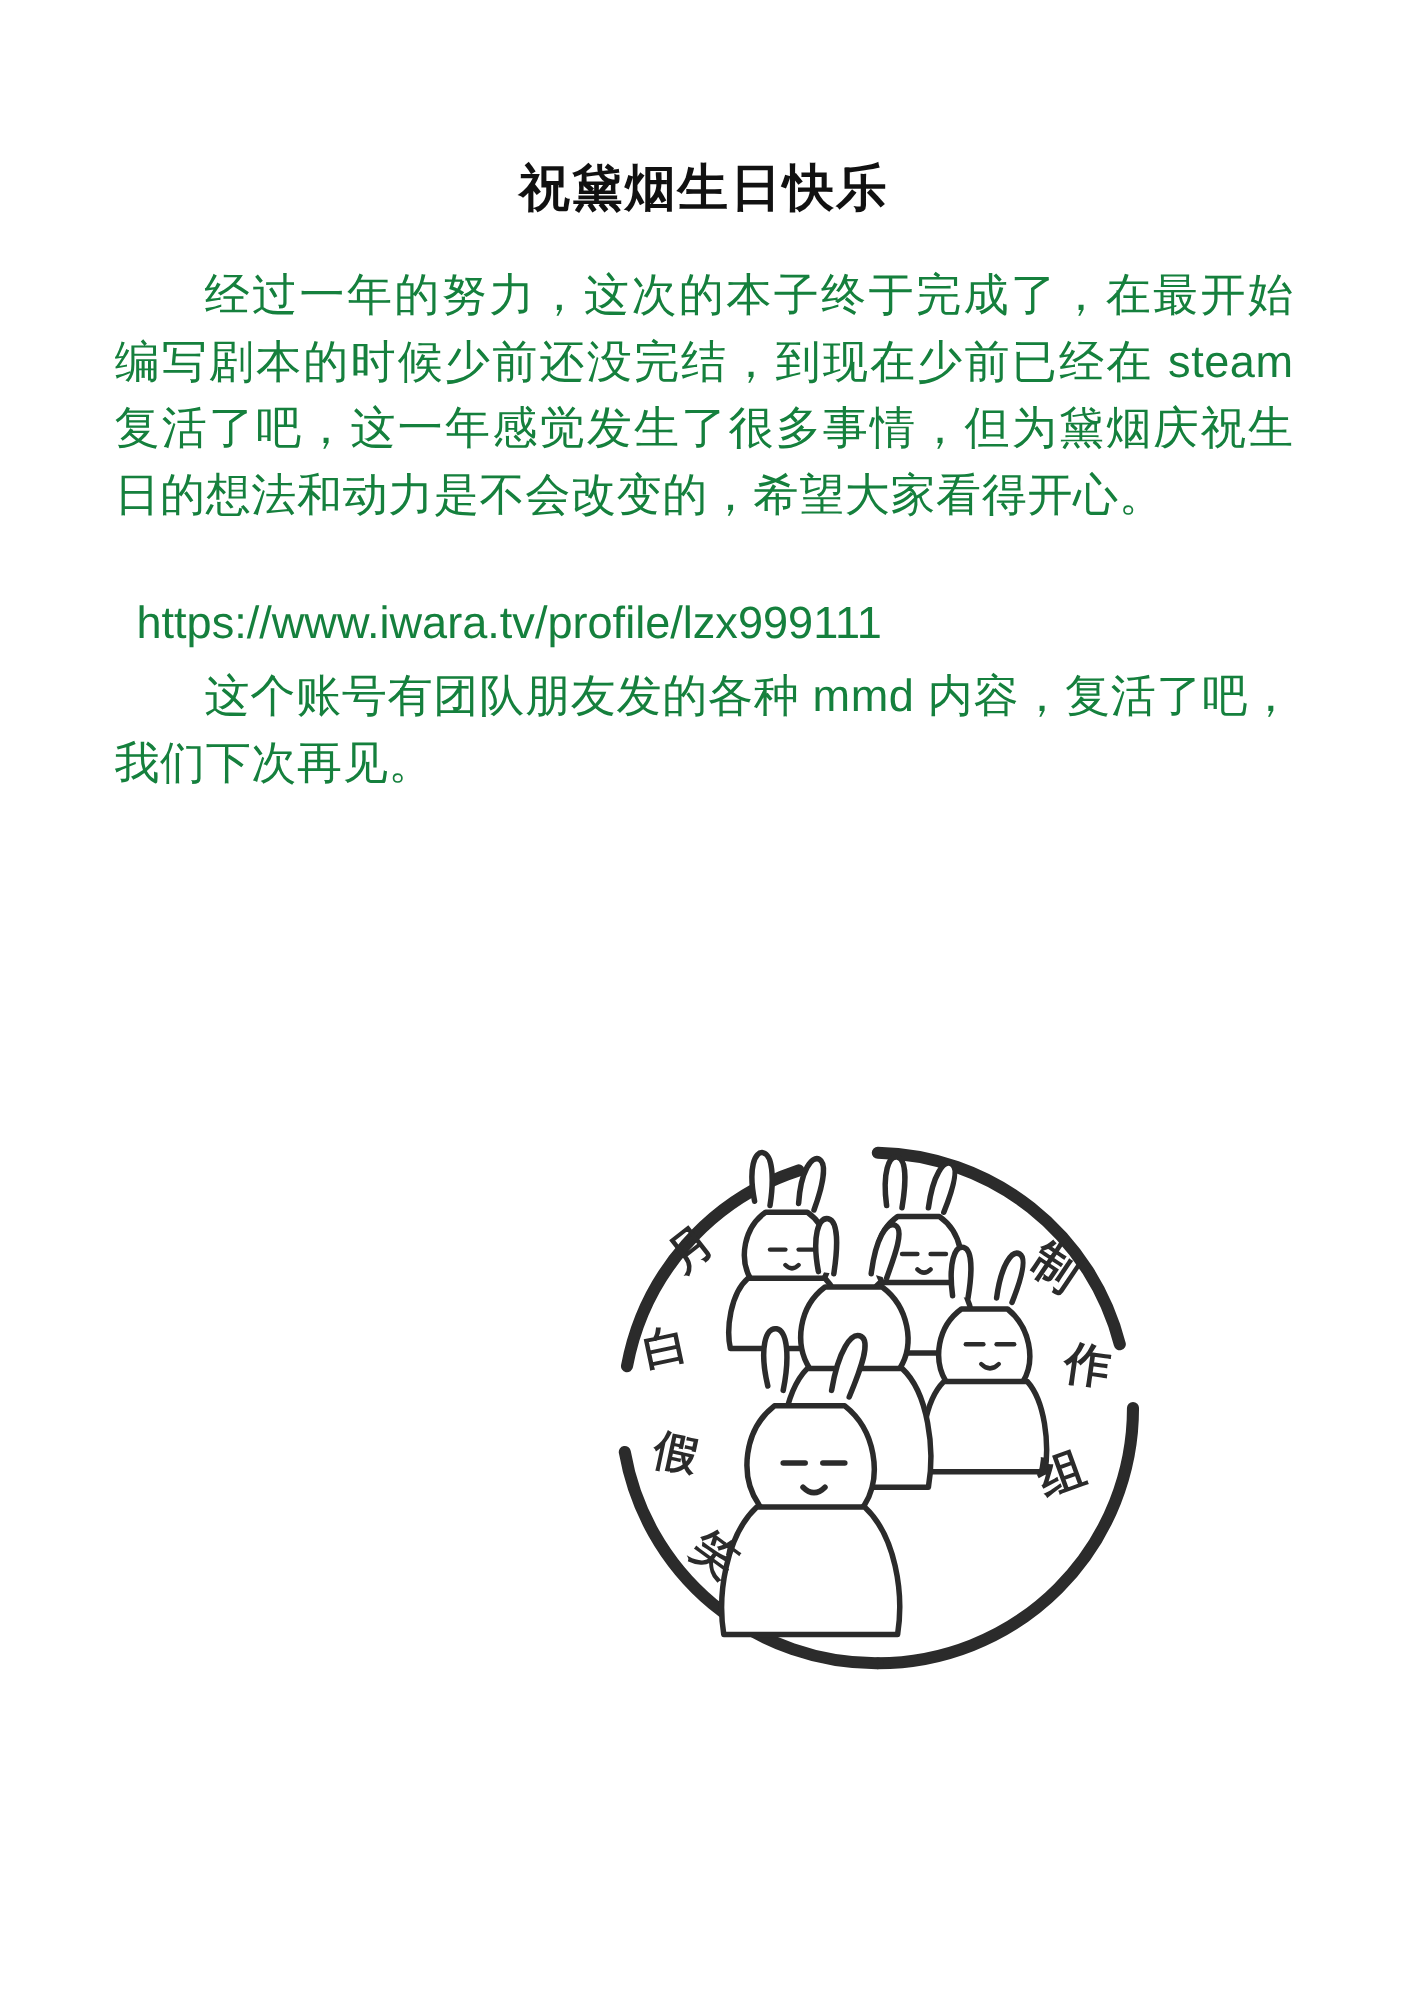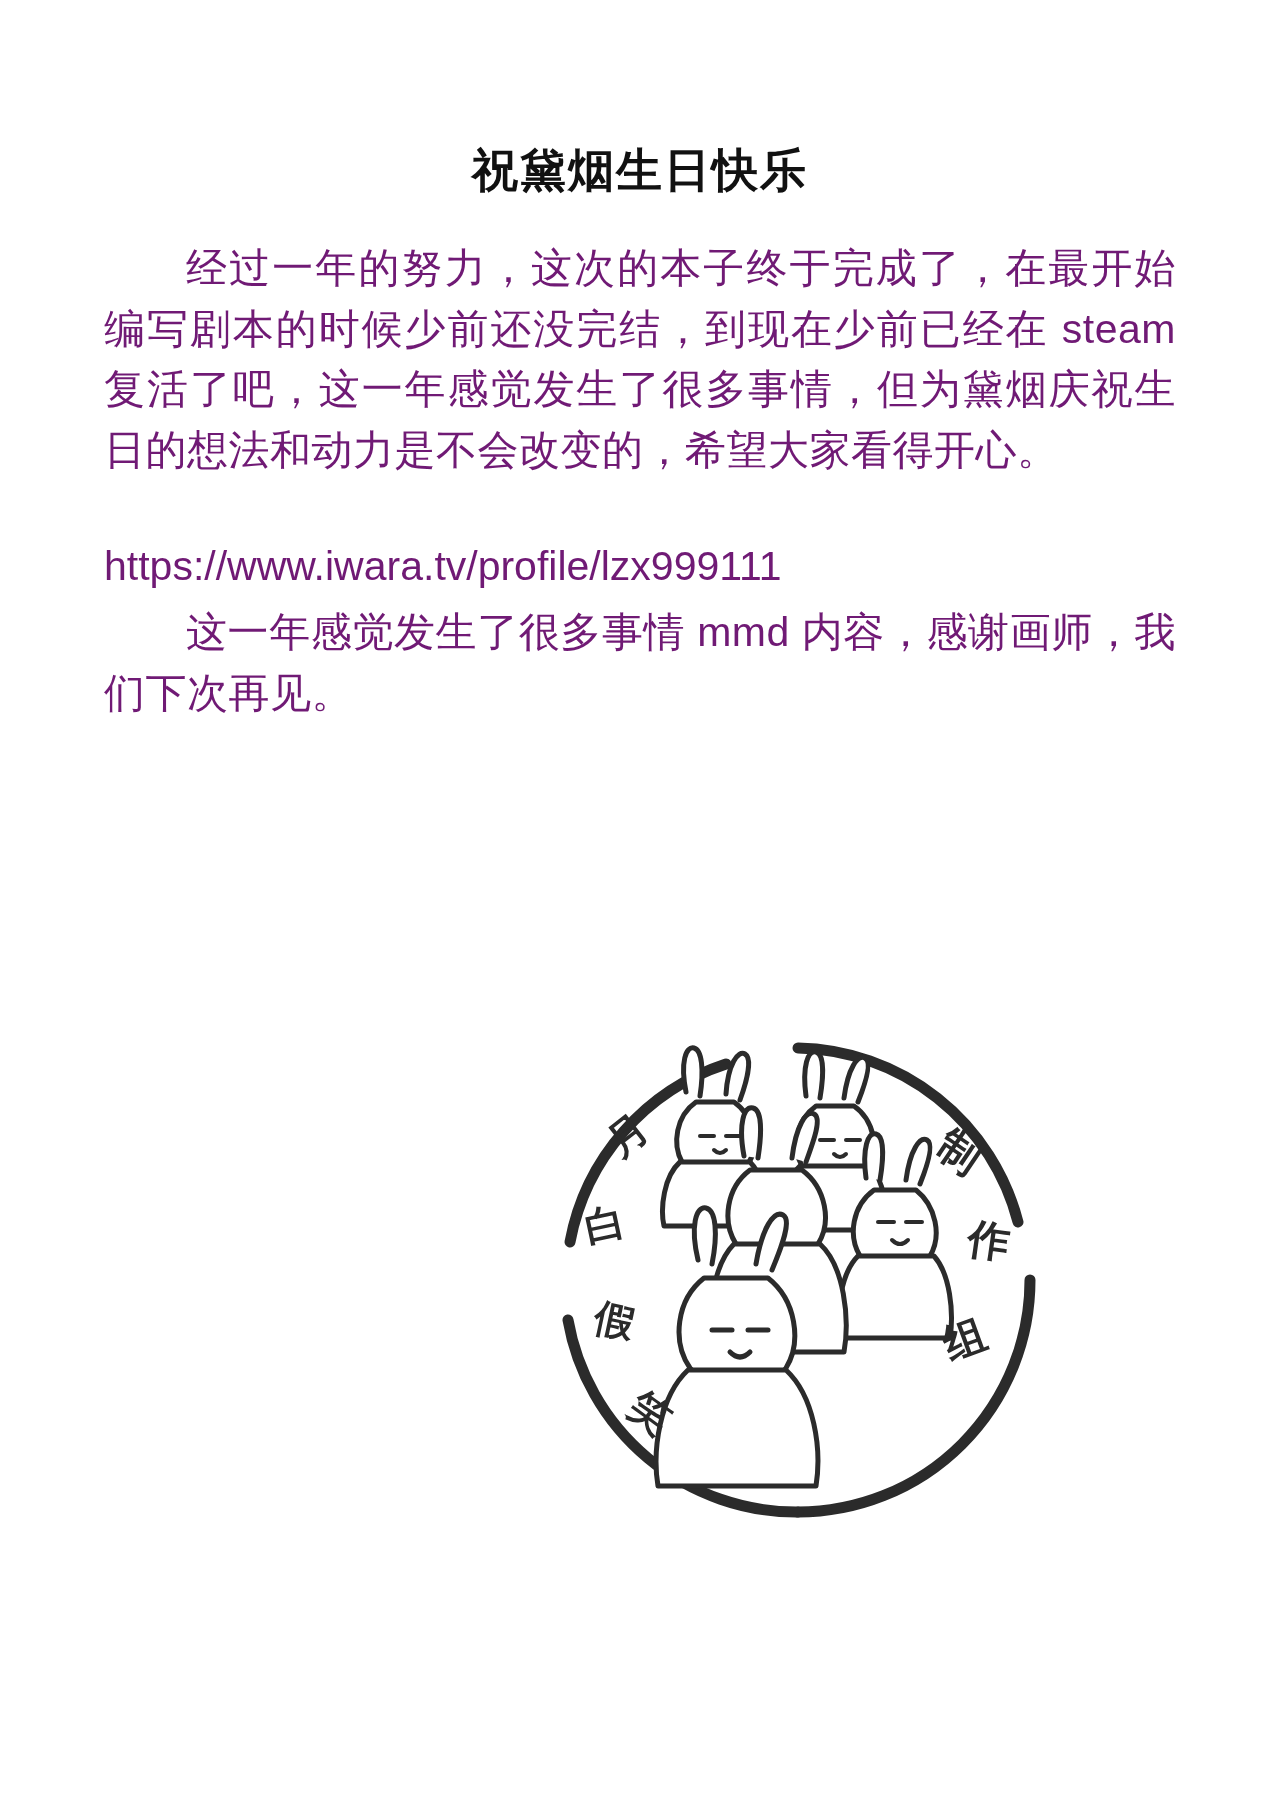--- a/index.html
+++ b/index.html
@@ -31,40 +31,41 @@
     letter-spacing: 2px;
     color: #111111;
   }
   .body-block {
     position: absolute;
     left: 104px;
     right: 104px;
     top: 238px;
     font-size: 41px;
     line-height: 1.48;
-    color: #701a75;
+    color: #15803d;
     letter-spacing: 0.5px;
   }
   .para {
     margin: 0 0 0 0;
     text-align: justify;
     text-justify: inter-character;
     text-indent: 2em;
   }
   .spacer-lg {
     height: 56px;
   }
   .spacer-sm {
     height: 6px;
   }
   .url-line {
     font-size: 41px;
     line-height: 1.45;
     word-break: break-all;
     letter-spacing: 0px;
+    margin-left: 20px;
   }
   
   .logo-wrap {
     position: absolute;
     left: 548px;
     top: 1030px;
     width: 500px;
     height: 500px;
   }
   .logo-wrap svg {
@@ -83,21 +84,21 @@
   <div class="body-block">
     <p class="para">经过一年的努力，这次的本子终于完成了，在最开始编写剧本的时候少前还没完结，到现在少前已经在 steam 复活了吧，这一年感觉发生了很多事情，但为黛烟庆祝生日的想法和动力是不会改变的，希望大家看得开心。</p>
 
     <div class="spacer-lg"></div>
 
 
     <div class="url-line">https://www.iwara.tv/profile/lzx999111</div>
 
     <div class="spacer-sm"></div>
 
-    <p class="para">这一年感觉发生了很多事情 mmd 内容，感谢画师，我们下次再见。</p>
+    <p class="para">这个账号有团队朋友发的各种 mmd 内容，复活了吧，我们下次再见。</p>
   </div>
 
   <div class="logo-wrap">
     <svg viewBox="0 0 500 500" xmlns="http://www.w3.org/2000/svg">
       <g fill="none" stroke="#2b2b2b" stroke-width="11" stroke-linecap="round">
 
         <path d="M 250 18 A 232 232 0 0 1 470 192"></path>
         <path d="M 482 250 A 232 232 0 0 1 250 482"></path>
         <path d="M 250 482 A 232 232 0 0 1 20 290"></path>
         <path d="M 22 212 A 232 232 0 0 1 178 34"></path>

